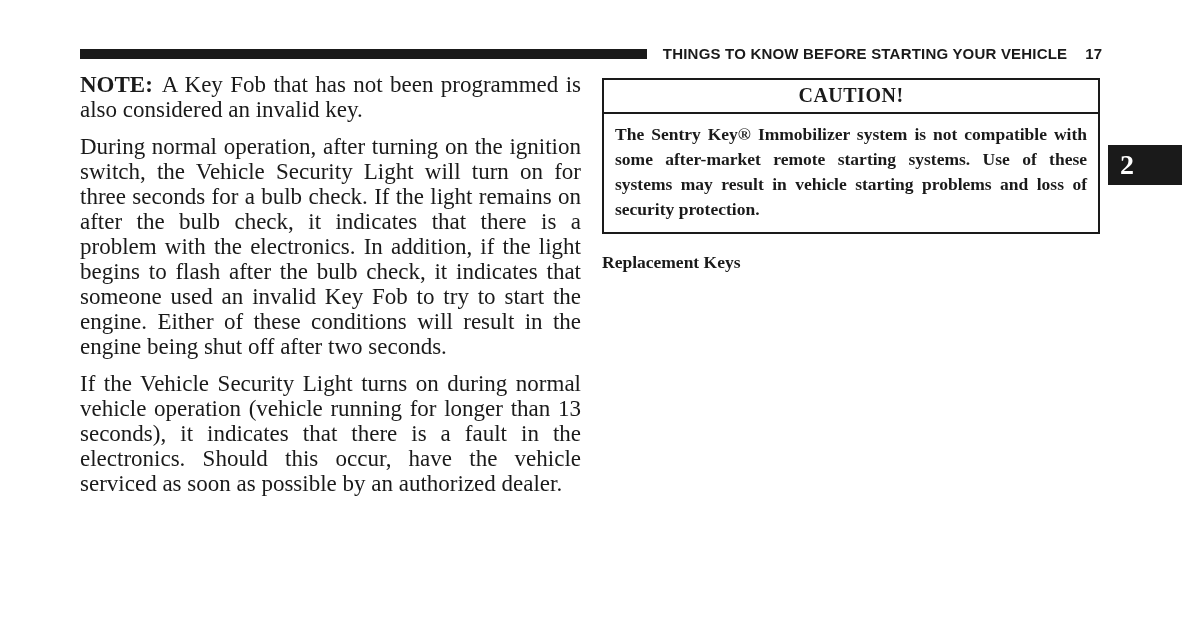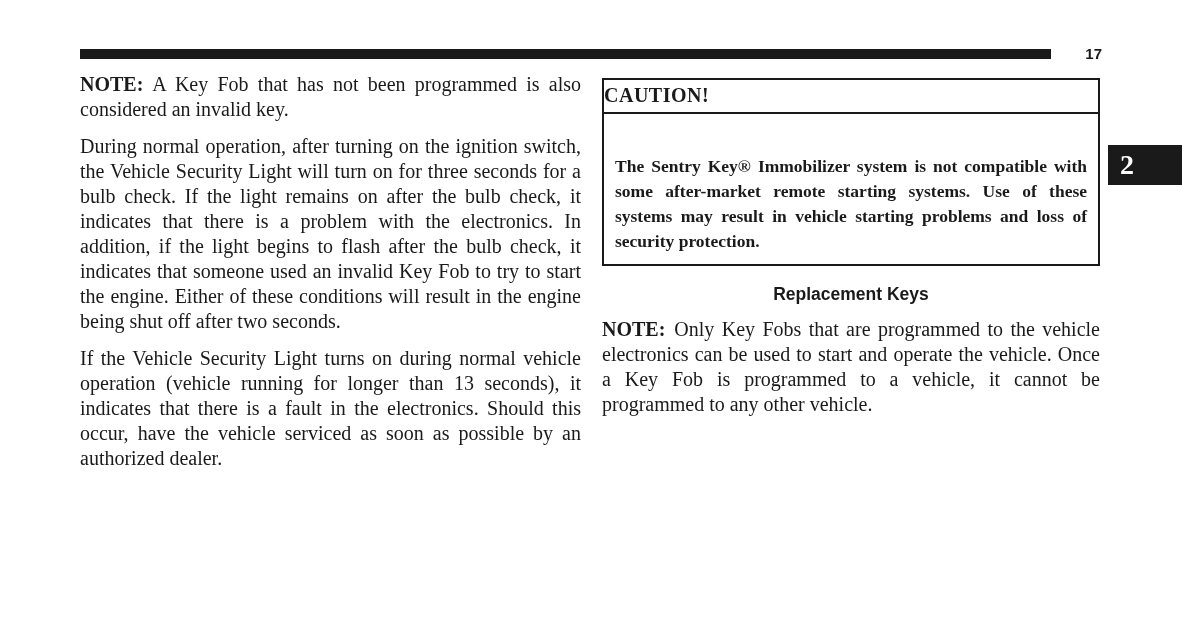--- a/index.html
+++ b/index.html
@@ -52,58 +52,56 @@
     top: 72px;
     width: 501px;
   }
   .right-col {
     position: absolute;
     left: 602px;
     top: 72px;
     width: 498px;
   }
   .body-para {
-    font-size: 20px;
+    font-size: 23px;
     line-height: 25px;
     text-align: justify;
     margin: 0 0 12px 0;
   }
   .body-para b {
     margin-right: 9px;
   }
 
   
   .caution-box {
     border: 2px solid #1a1a1a;
     margin: 6px 0 14px 0;
   }
   .caution-title {
-    text-align: left;
+    text-align: center;
     font-weight: bold;
     font-size: 20px;
     letter-spacing: 0.5px;
     padding: 4px 0 5px 0;
     border-bottom: 2px solid #1a1a1a;
   }
   .caution-body {
     font-weight: bold;
     font-size: 17.5px;
     line-height: 25px;
     text-align: justify;
     padding: 8px 11px 10px 11px;
-    margin-top: 32px;
   }
 
   
   .section-heading {
-    font-family: Liberation Sans, sans-serif;
+    font-family: Liberation Serif, serif;
     font-weight: bold;
     font-size: 17.5px;
     margin: 18px 0 12px 0;
-    text-align: center;
   }
 
   
   .chapter-tab {
     position: absolute;
     top: 145px;
     right: 0;
     width: 74px;
     height: 40px;
     background: #1a1a1a;
@@ -115,33 +113,33 @@
     font-family: "Liberation Serif", serif;
     font-weight: bold;
     font-size: 28px;
   }
 </style>
 </head>
 <body>
 
 <div class="page-header">
   <div class="header-rule"></div>
+  <span class="header-title">THINGS TO KNOW BEFORE STARTING YOUR VEHICLE</span>
   <span class="header-pagenum">17</span>
 </div>
 
 <div class="chapter-tab">
   <span>2</span>
 </div>
 
 <div class="left-col">
   <p class="body-para"><b>NOTE:</b><span>A Key Fob that has not been programmed is also considered an invalid key.</span></p>
   <p class="body-para">During normal operation, after turning on the ignition switch, the Vehicle Security Light will turn on for three seconds for a bulb check. If the light remains on after the bulb check, it indicates that there is a problem with the electronics. In addition, if the light begins to flash after the bulb check, it indicates that someone used an invalid Key Fob to try to start the engine. Either of these conditions will result in the engine being shut off after two seconds.</p>
   <p class="body-para">If the Vehicle Security Light turns on during normal vehicle operation (vehicle running for longer than 13 seconds), it indicates that there is a fault in the electronics. Should this occur, have the vehicle serviced as soon as possible by an authorized dealer.</p>
 </div>
 
 <div class="right-col">
   <div class="caution-box">
     <div class="caution-title">CAUTION!</div>
     <div class="caution-body">The Sentry Key® Immobilizer system is not compatible with some after-market remote starting systems. Use of these systems may result in vehicle starting problems and loss of security protection.</div>
   </div>
   <div class="section-heading">Replacement Keys</div>
-  <p class="body-para"><b>NOTE:</b><span>Only Key Fobs that are programmed to the vehicle electronics can be used to start and operate the vehicle. Once a Key Fob is programmed to a vehicle, it cannot be programmed to any other vehicle.</span></p>
 </div>
 
 </body></html>

